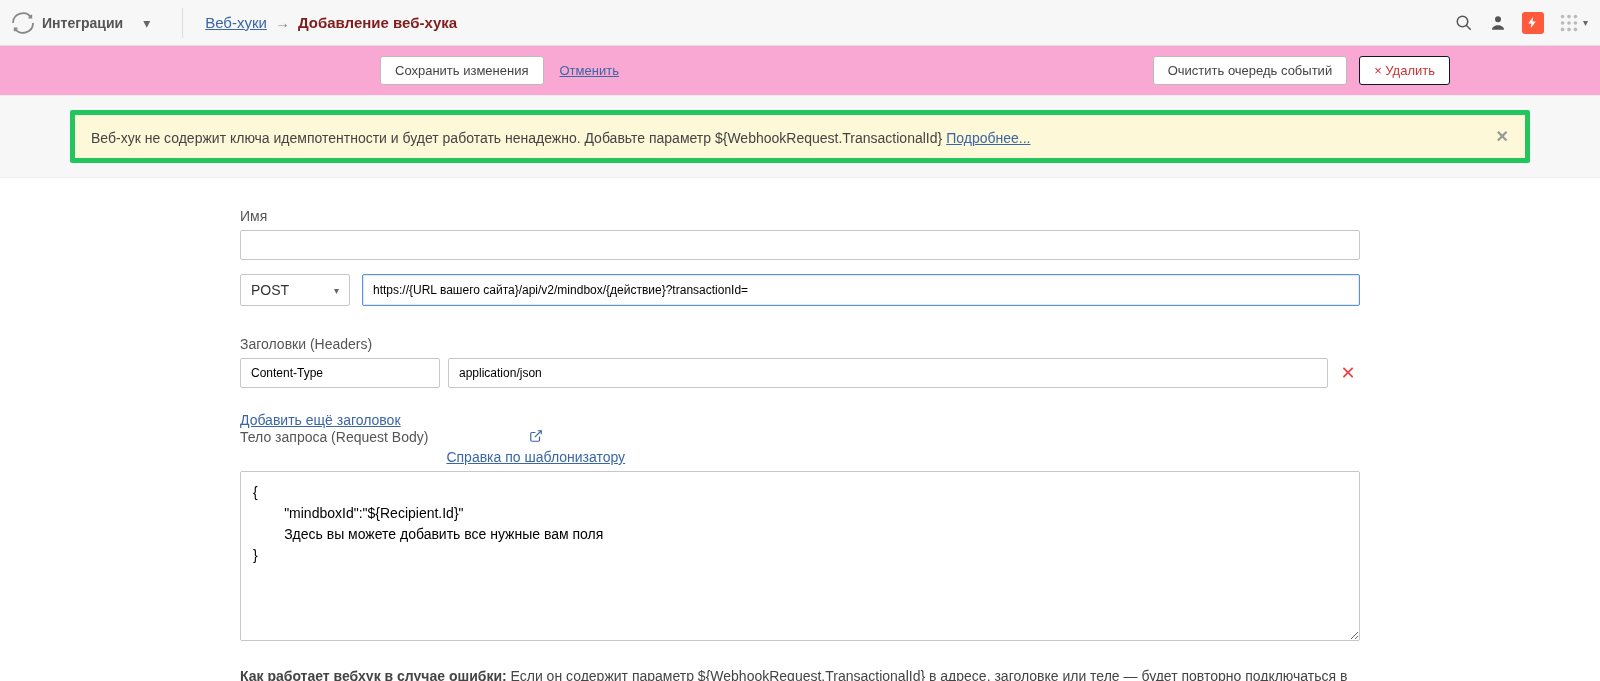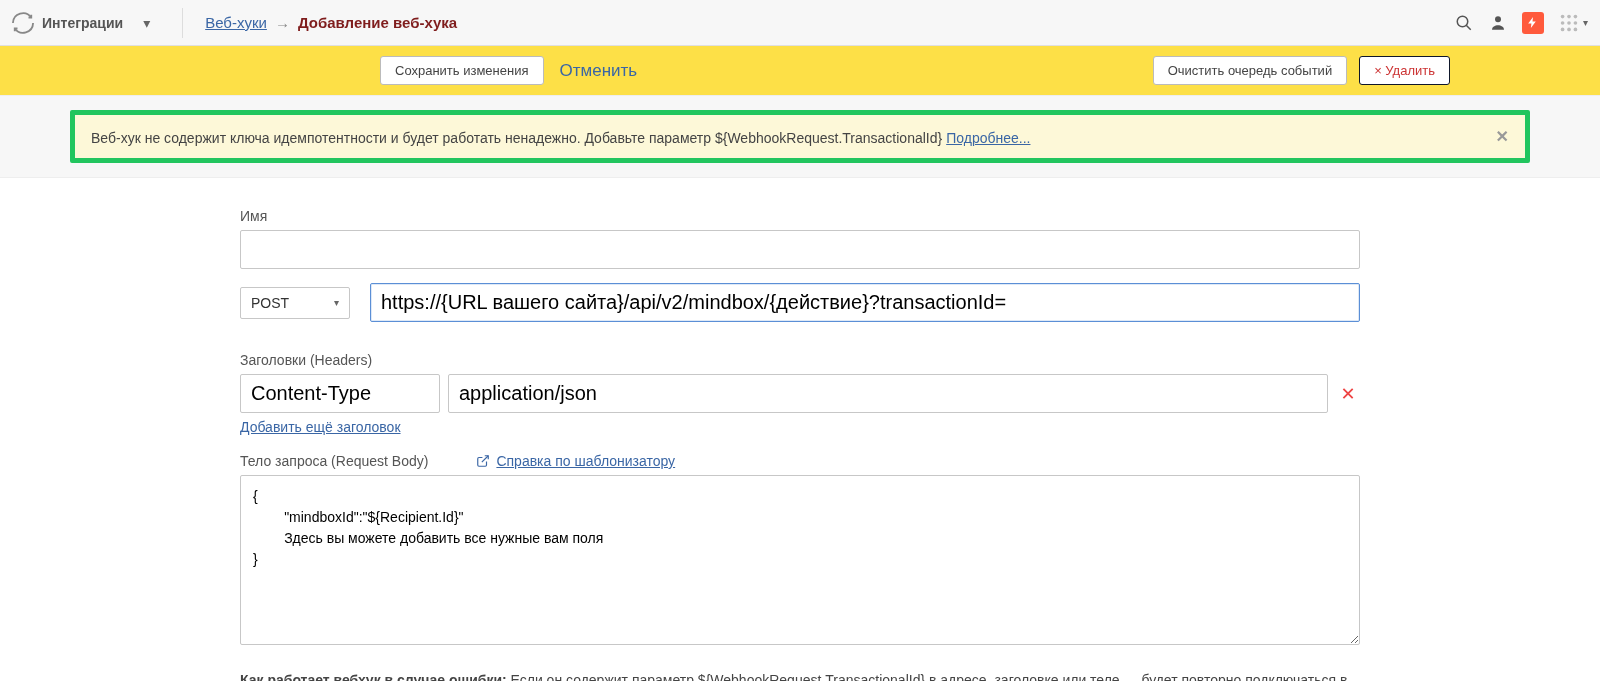--- a/index.html
+++ b/index.html
@@ -14,52 +14,52 @@
   .breadcrumb { display: flex; align-items: center; gap: 8px; font-size:15px;}
   .bc-link { color: #3a66a5; text-decoration: underline; cursor:pointer; }
   .bc-arrow { color:#888; }
   .bc-current { font-weight: 700; color:#7f1d1d; }
   .topbar-right { margin-left: auto; display:flex; align-items:center; gap:14px; }
   .icon-btn { width:20px; height:20px; color:#555; cursor:pointer; display:flex; align-items:center; justify-content:center; }
   .bolt-badge { width:22px; height:22px; background:#ff5a3c; border-radius:3px; display:flex; align-items:center; justify-content:center; color:#fff; font-size:13px; }
   .globe-icon { width:22px; height:22px; color:#bbb; }
   .globe-wrap { display:flex; align-items:center; gap:3px; cursor:pointer; }
 
-  .actionbar { display:flex; align-items:center; padding: 10px 0; border-bottom:1px solid #eee; background:#fde047;}
+  .actionbar { display:flex; align-items:center; padding: 10px 0; border-bottom:1px solid #eee; background:#f9a8d4;}
   .actionbar-inner { width:100%; max-width:1360px; margin:0 auto; padding:0 30px; display:flex; align-items:center;}
   .actionbar-left-pad { width: 230px; flex-shrink:0; }
   .btn { border:1px solid #bbb; background:#fff; border-radius:3px; padding:6px 14px; font-size:13px; cursor:pointer; color:#444; }
-  .link-cancel { color:#3a66a5; margin-left:16px; font-size:17px; cursor:pointer;}
+  .link-cancel { color:#3a66a5; text-decoration:underline; margin-left:16px; font-size:13px; cursor:pointer;}
   .actionbar-right { margin-left:auto; display:flex; gap:12px;}
   .btn-danger { border:1px solid #0f172a; color:#c33; }
   .btn-danger::before { content:"× "; }
 
   .alert-wrap { background:#f7f7f7; border-bottom:1px solid #eee; padding: 14px 0; }
   .alert { max-width: 1460px; margin: 0 auto; background:#fdf8d8; border:5px solid #22c55e; border-radius:2px; padding:12px 16px; display:flex; align-items:flex-end; font-size:14px; color:#444; position:relative;}
   .alert .more { color:#3a66a5; text-decoration:underline; margin-left:4px; cursor:pointer;}
   .alert-close { margin-left:auto; color:#999; cursor:pointer; font-size:16px; font-weight:bold;}
 
   .form-area { max-width:1140px; margin: 24px auto 40px; padding: 0 10px;}
   .field-label { font-size:14px; color:#555; margin-bottom:6px; margin-top:30px; display:block;}
-  .text-input { width:100%; border:1px solid #c7c7c7; border-radius:2px; padding:7px 10px; font-size:20px; font-family:inherit;}
+  .text-input { width:100%; border:1px solid #c7c7c7; border-radius:2px; padding:7px 10px; font-size:12px; font-family:inherit;}
   .url-input { border-color:#5b8fd6; box-shadow:0 0 0 1px rgba(91,143,214,.2) inset;}
   
-  .row { display:flex; gap:20px; align-items:center; margin-top:14px;}
+  .row { display:flex; gap:12px; margin-top:14px;}
   .method-select { border:1px solid #c7c7c7; border-radius:2px; padding:7px 10px; font-size:14px; width:110px; display:flex; justify-content:space-between; align-items:center; cursor:pointer; background:#fff;}
   .caret-down { font-size:10px; color:#666;}
   
   .headers-row { display:flex; gap:8px; align-items:center; margin-top:6px;}
   .header-name { width:200px; }
   .header-value { flex:1; }
   .remove-x { color:#e44; font-size:18px; cursor:pointer; width:24px; text-align:center;}
   
-  .add-header { color:#3a66a5; text-decoration:underline; font-size:14px; cursor:pointer; display:inline-block; margin-top:6px;}
+  .add-header { color:#3a66a5; text-decoration:underline; font-size:14px; cursor:pointer; display:inline-block; margin-top:24px;}
   
-  .body-label-row { display:flex; gap:48px; margin-top:18px;}
-  .ext-link { color:#3a66a5; text-decoration:underline; font-size:14px; cursor:pointer; display:flex; align-items:center; gap:6px;}
+  .body-label-row { display:flex; gap:18px; margin-top:1px;}
+  .ext-link { color:#3a66a5; text-decoration:underline; font-size:14px; cursor:pointer; display:flex; align-items:center; gap:6px;flex-direction:column;}
   .ext-icon { width:14px; height:14px; }
   
   .body-textarea { width:100%; min-height:170px; border:1px solid #c7c7c7; border-radius:2px; padding:10px 12px; font-size:14px; font-family:inherit; resize:vertical; margin-top:6px; line-height:1.5;}
   
   .help-text { margin-top:22px; font-size:14px; color:#444; line-height:1.5;}
   .help-text b { font-weight:700;}
 </style>
 </head>
 <body>
 

